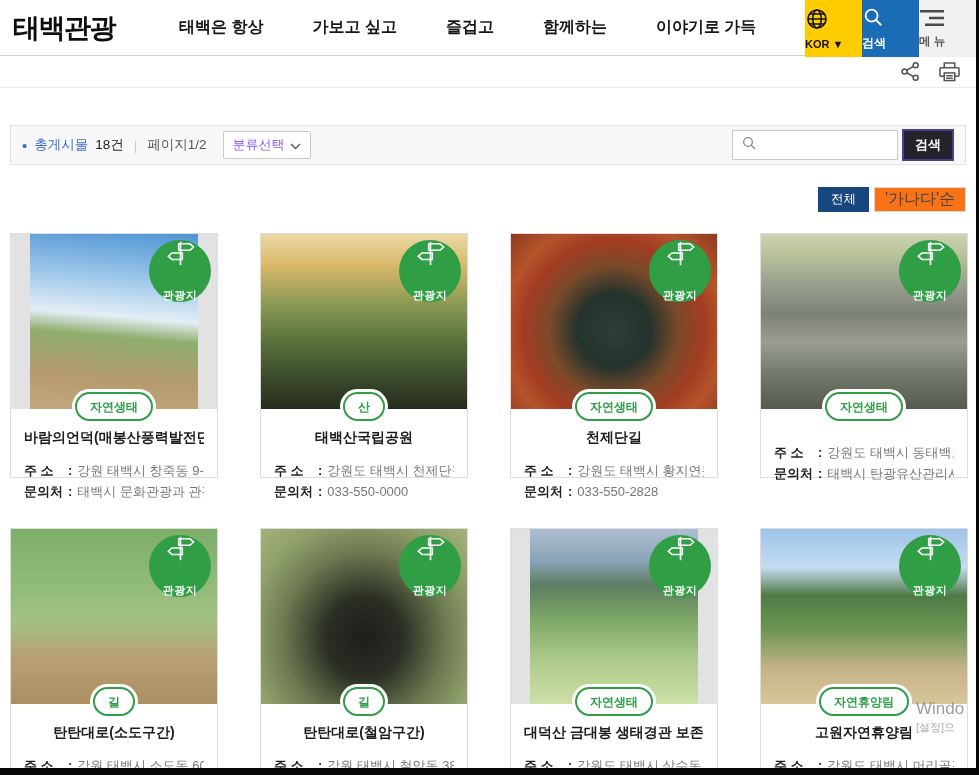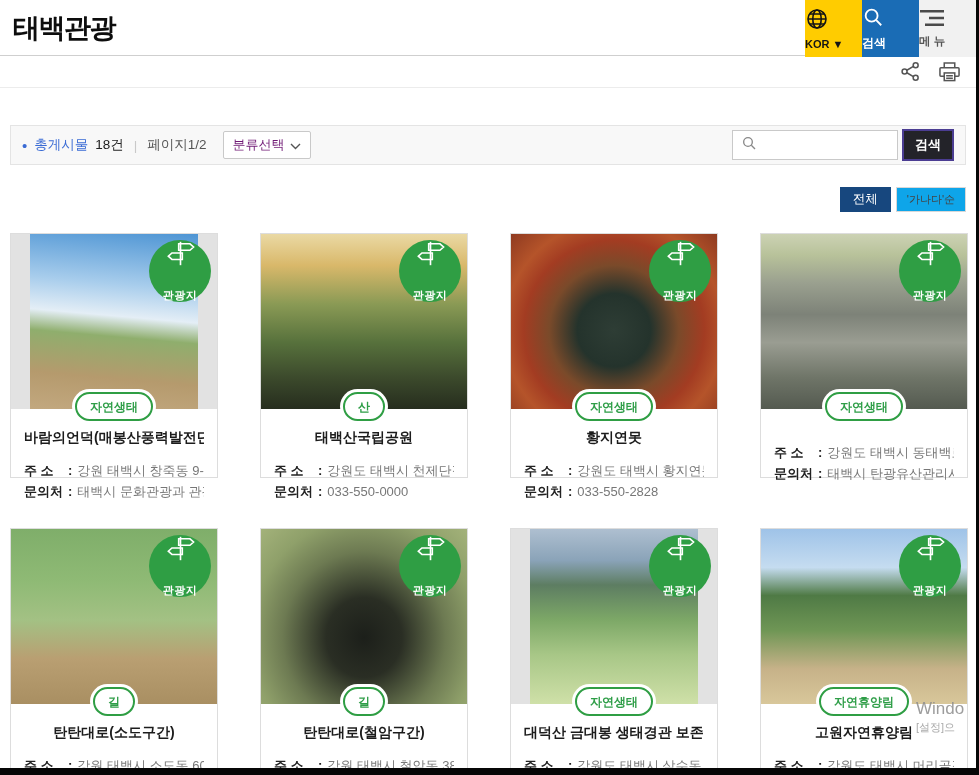--- a/index.html
+++ b/index.html
@@ -36,34 +36,34 @@
   .toolbar { margin:37px 10px 0; height:40px; background:#f8f8f8; border:1px solid #e4e4e4;
              display:flex; align-items:center; justify-content:space-between; padding:0 11px; }
   .tb-left { display:flex; align-items:center; gap:7px; font-size:13.5px; }
   .dot { color:#3a6bd4; font-size:15px; }
   .total-label { color:#3a6bd4; }
   .total-count { color:#222; }
   .sep { color:#c9c9c9; margin:0 3px; }
   .page-label { color:#555; }
   .select-box { margin-left:9px; width:88px; height:28px; background:#fff;
                 border:1px solid #c9c9c9; border-radius:2px; display:flex; align-items:center;
-                justify-content:space-between; padding:0 9px; font-size:13px; color:#701a75;
+                justify-content:space-between; padding:0 9px; font-size:13px; color:#8b5cf6;
                 cursor:pointer; }
   .tb-right { display:flex; align-items:center; gap:4px; }
   .search-box { width:166px; height:30px; background:#fff; border:1px solid #c9c9c9;
                 display:flex; align-items:center; padding:0 8px; gap:6px; }
   .search-box input { border:none; outline:none; width:100%; font-size:13px; background:transparent; }
   .btn-search { width:52px; height:32px; background:#232329; color:#fff; font-size:13px;
                 font-weight:bold; border:2px solid #4b3d92; cursor:pointer; }
 
   
   .sort-row { margin:22px 10px 0; display:flex; justify-content:flex-end; gap:5px; }
   .btn-all { height:25px; padding:0 12px; background:#17477e; color:#fff; font-size:12.5px;
              border:1px solid #17477e; cursor:pointer; }
-  .btn-alpha { height:25px; padding:0 10px; background:#0ea5e9; color:#444; font-size:11px;
+  .btn-alpha { height:25px; padding:0 10px; background:#f97316; color:#444; font-size:16px;
                border:1px solid #d8d8d8; cursor:pointer; }
 
   
   .grid { margin:21px 10px 0; display:grid; grid-template-columns:repeat(4,208px);
           column-gap:42px; row-gap:50px; }
   .card { width:208px; height:245px; border:1px solid #ddd; background:#fff;
           position:relative; cursor:pointer; }
   .thumb { position:relative; height:175px; background:#e2e2e2; }
   .photo { position:absolute; inset:0; overflow:hidden; }
   .photo::before { content:""; position:absolute; inset:0; }
@@ -101,20 +101,27 @@
   .wm1 { font-size:17px; }
   .wm2 { font-size:11px; margin-top:1px; color:rgba(155,155,155,.85); }
 </style>
 </head>
 <body>
 
 <div class="page">
 
   <header class="site-header">
     <div class="logo">태백관광</div>
+    <nav class="main-nav">
+      <a>태백은 항상</a>
+      <a>가보고 싶고</a>
+      <a>즐겁고</a>
+      <a>함께하는</a>
+      <a>이야기로 가득</a>
+    </nav>
     <div class="header-buttons">
       <button class="hbtn hbtn-lang">
         <span>
           <svg width="24" height="24" viewBox="0 0 24 24" fill="none" stroke="#141414" stroke-width="1.6">
             <circle cx="12" cy="12" r="9"></circle>
               <ellipse cx="12" cy="12" rx="4.2" ry="9"></ellipse>
             <path d="M3 12h18M4.6 7h14.8M4.6 17h14.8"></path>
           </svg>
         </span>
         <span class="lbl">KOR ▼</span>
@@ -273,21 +280,21 @@
             <path d="M19 14.4H7.5l-4 3.6 4 3.6H19z"></path>
           </svg>
         </span>
         <span class="ribbon-label">관광지</span>
       </div>
       <div class="pill">
         <span class="pill-label">자연생태</span>
       </div>
     </div>
     <div class="card-body">
-      <h3 class="title"><span>황지연못</span></h3>
+      <h3 class="title"><span>천제단길</span></h3>
       <div class="info">
         <div class="row">
           <b class="lab">주 소</b>
           <span class="colon">:</span>
           <span class="val">강원도 태백시 황지연못길 12</span>
         </div>
         <div class="row">
           <b class="lab">문의처</b>
           <span class="colon">:</span>
           <span class="val">033-550-2828</span>

